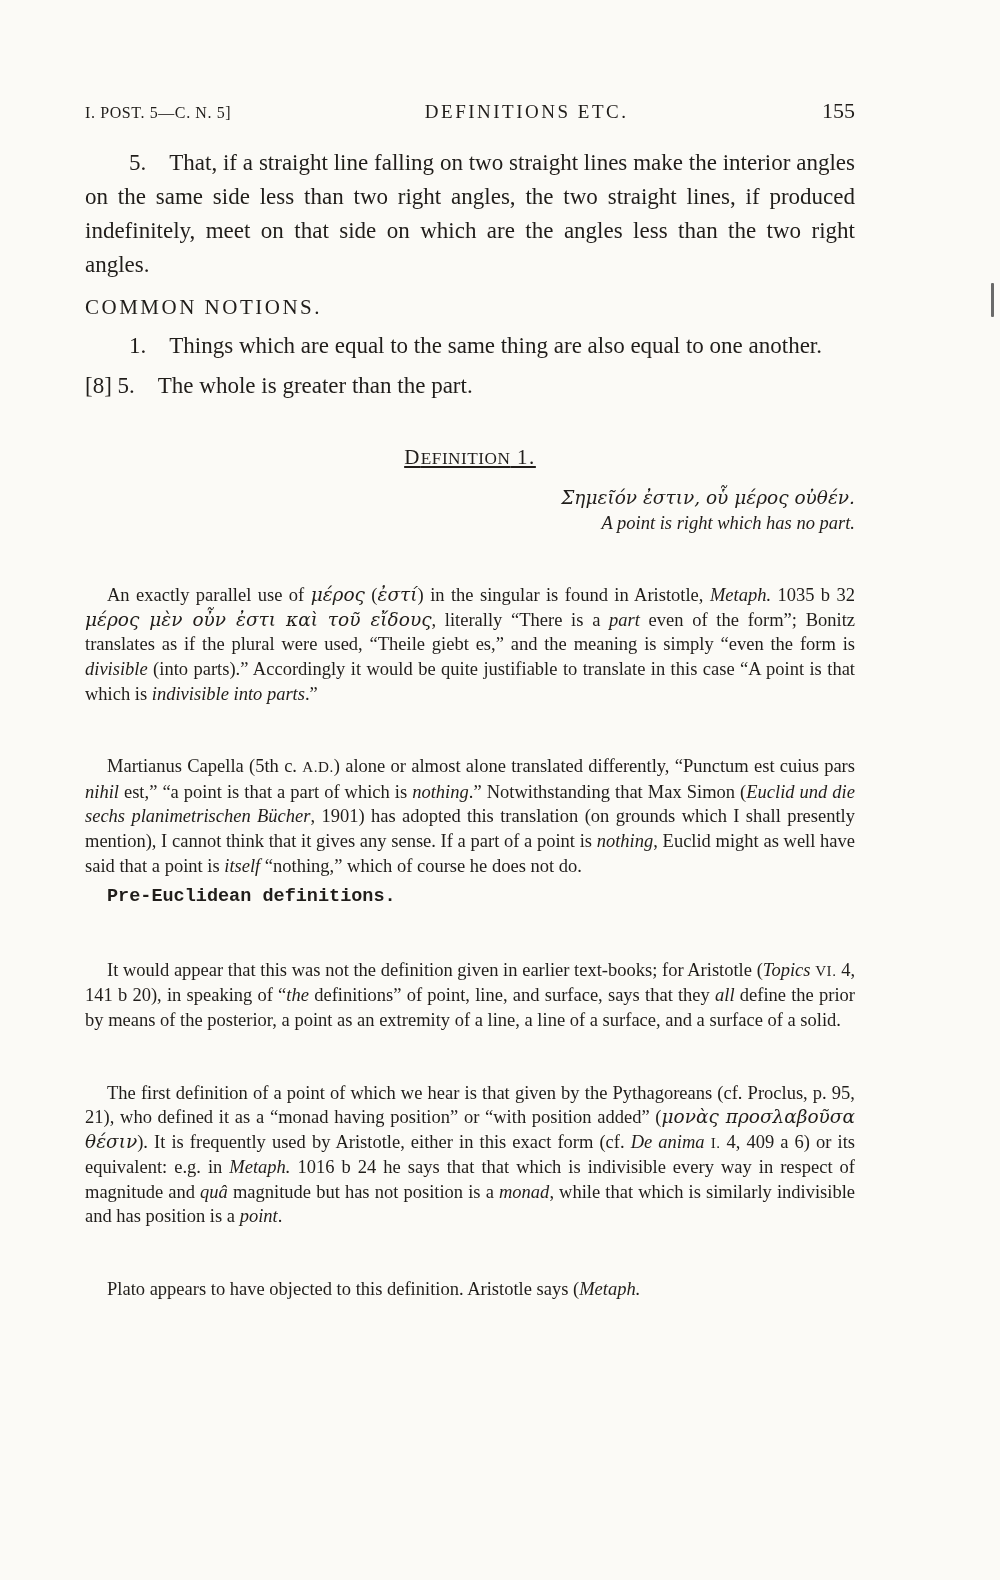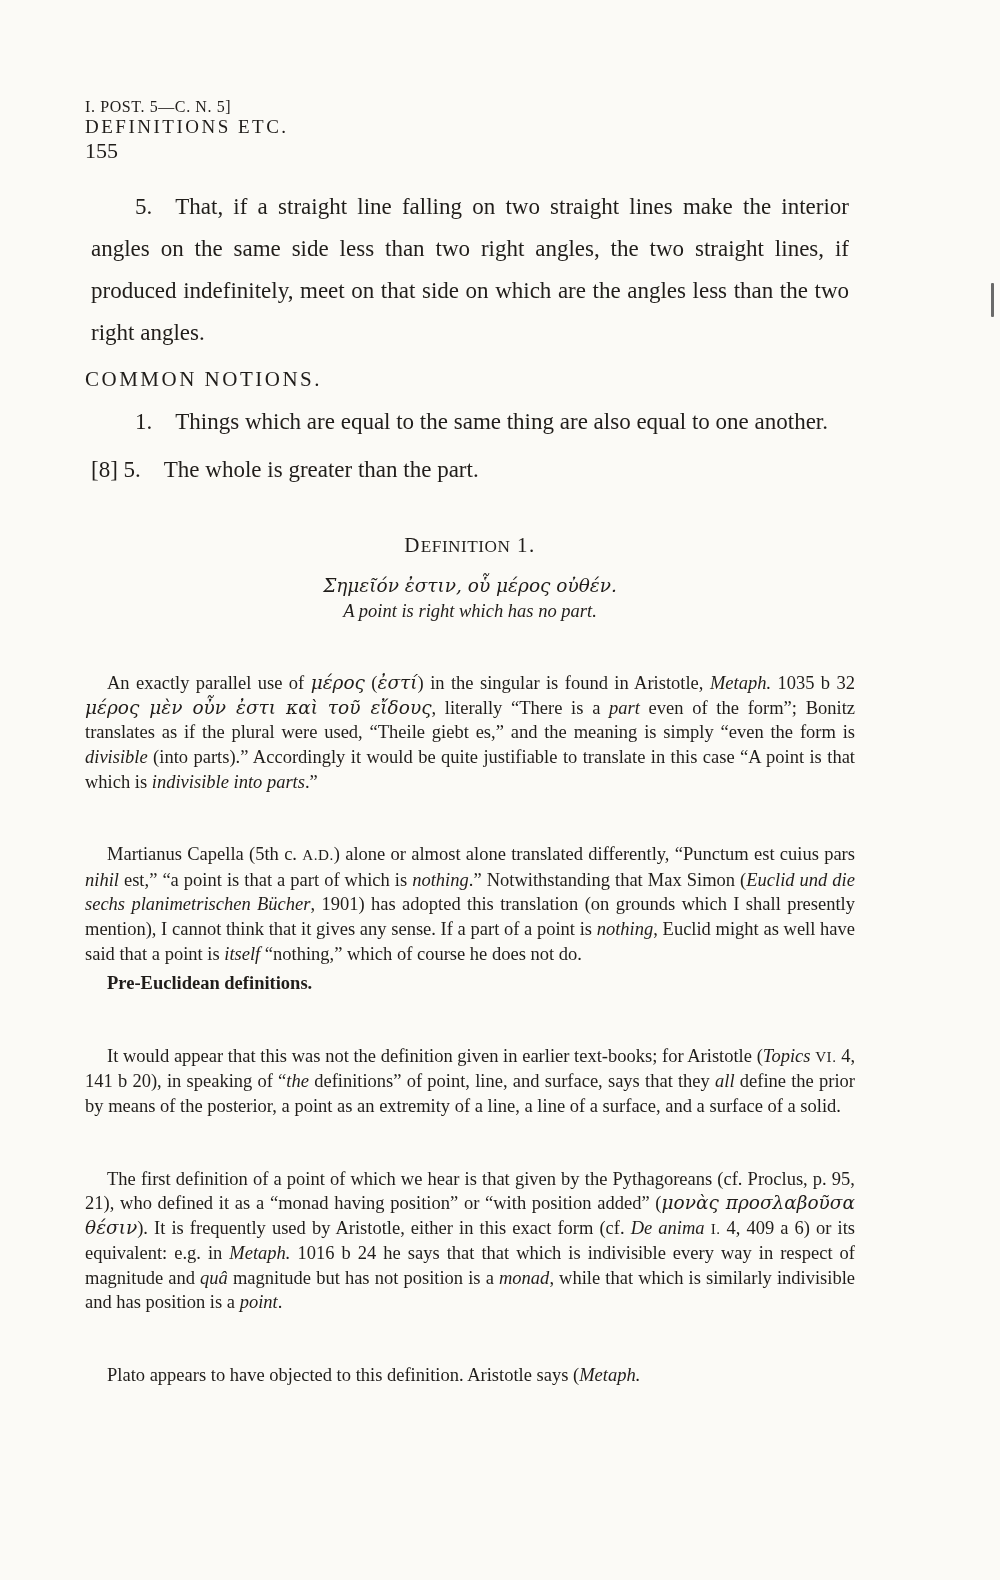--- a/index.html
+++ b/index.html
@@ -22,68 +22,68 @@
     top: 98px;
     width: 770px;
   }
 
   
   .running-head {
     display: flex;
     justify-content: space-between;
     align-items: baseline;
     margin-bottom: 22px;
-    flex-direction: column;
   }
   .rh-left  { font-size: 16px; letter-spacing: 0.6px; }
   .rh-center{ font-size: 19px; letter-spacing: 2.5px; }
   .rh-right { font-size: 22px; }
 
   
   .main {
     font-size: 23px;
-    line-height: 42px;
+    line-height: 34px;
     text-align: justify;
-    margin: 6px;
+    margin: 0;
   }
   .indent1 { text-indent: 44px; }
   .noindent { text-indent: 0; }
   .cn-item { margin-top: 6px; }
 
   .section-heading {
     font-size: 21px;
     font-weight: normal;
     text-align: left;
     letter-spacing: 2.5px;
     margin: 13px 0 9px 0;
   }
 
   .def-heading {
     font-size: 21px;
     font-weight: normal;
     text-align: center;
     letter-spacing: 1.5px;
     margin: 42px 0 16px 0;
+    text-decoration: underline;
   }
 
   
   .note {
     font-size: 18.5px;
     line-height: 24.6px;
     text-align: justify;
     margin: 0;
   }
   .indent2 { text-indent: 22px; margin-top: 48px; }
-  .greek-line, .translation-line { text-align: center; }
+  .greek-line, .translation-line { text-align: right; }
   .translation-line { margin-bottom: 5px; }
   .note-head { margin: 5px 0 2px 0; }
 
   
   .run-i  { font-style: italic; }
-  .run-b  { font-weight: bold; }
+  .run-b  { font-weight: bold; font-family: Liberation Mono, monospace; }
   .run-g  { font-style: italic; font-family: "DejaVu Serif", serif; }
   .run-sc { font-size: 0.82em; letter-spacing: 0.5px; }
 
   
   .artifact {
     position: absolute;
     right: 6px;
     top: 283px;
     width: 3px;
     height: 34px;

